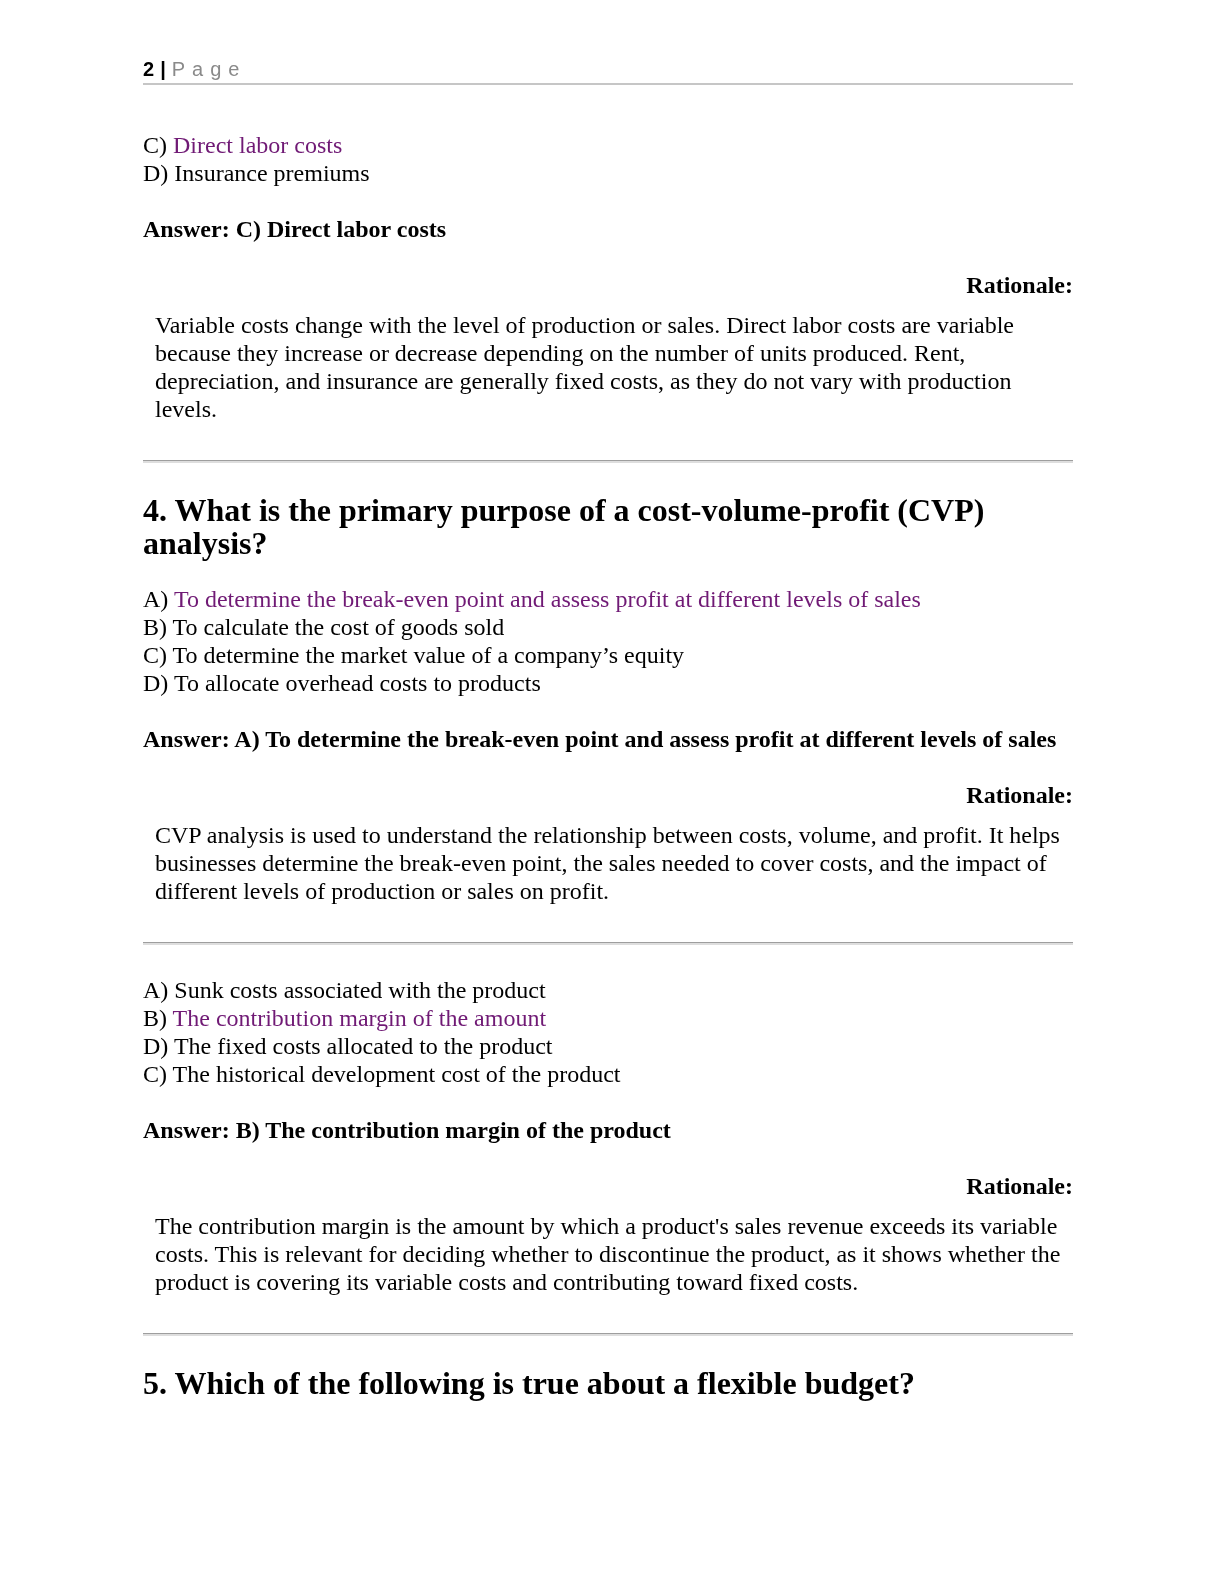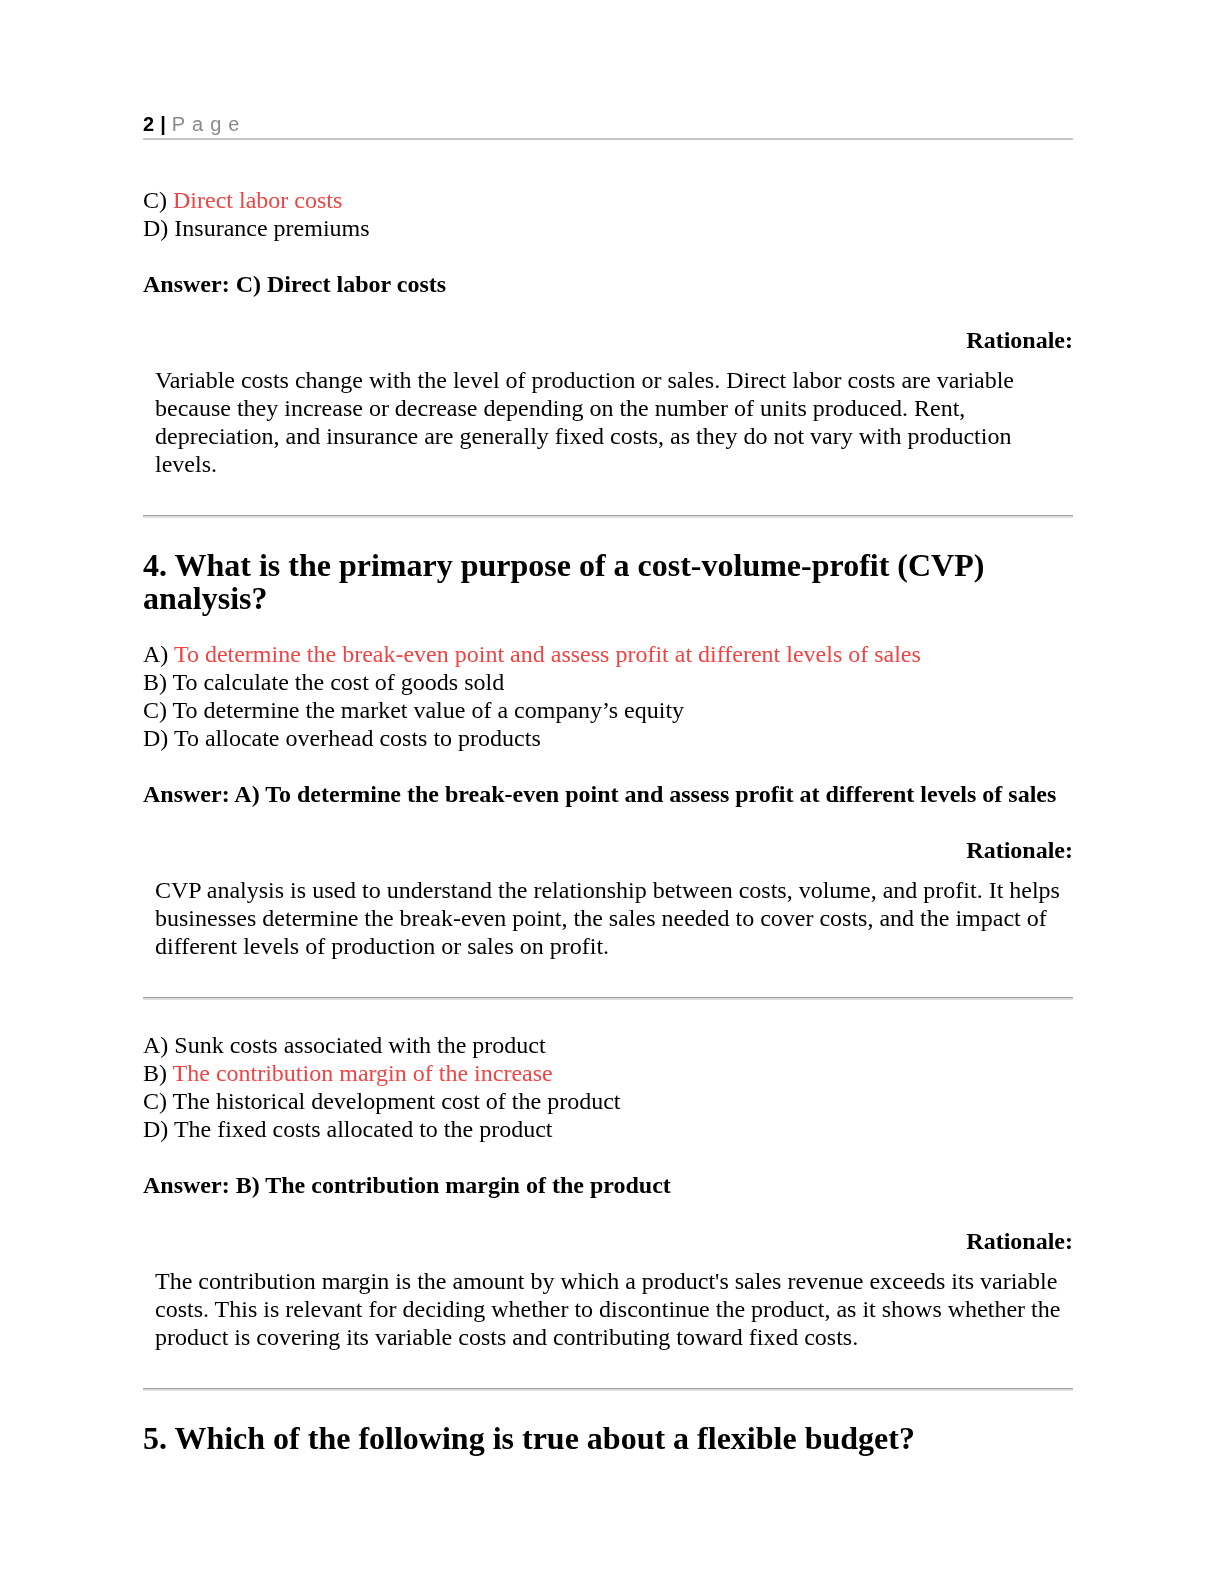--- a/index.html
+++ b/index.html
@@ -8,38 +8,38 @@
     position:relative;
     width:1224px; height:1584px;
     background:#ffffff;
     overflow:hidden;
     font-family:"Liberation Serif", serif;
     color:#000000;
   }
   .content { width:930px; margin-left:143px; }
 
   
-  .header-wrap { padding-top:112px; }
+  .header-wrap { padding-top:57px; }
   .header-text {
     font-family:"Liberation Sans", sans-serif;
     font-size:20px; line-height:24px;
     color:#000000; font-weight:bold;
     white-space:nowrap;
   }
   .header-text .sep { margin:0 6px 0 6px; font-weight:bold; }
   .header-text .pagelabel {
     color:#8a8a8a; font-weight:normal; letter-spacing:7px;
   }
   .header-rule { border-bottom:2px solid #c6c6c6; margin-top:2px; }
 
   
   .bodytext { font-size:24px; line-height:28px; }
   .opt-block { margin:0; }
   .opt-line { display:block; }
-  .red { color:#ef4444; }
+  .red { color:#701a75; }
   .answer { font-weight:bold; margin-top:28px; }
   .rationale-label { font-weight:bold; margin-top:28px;text-align:right; }
   .para { margin:12px; }
 
   .q3-block { margin-top:46px; }
 
   .divider {
     height:3px; background:#9e9e9e;
     border-bottom:2px solid #dedede;
     margin-top:37px; margin-bottom:31px;
@@ -110,29 +110,29 @@
     <div class="divider"></div>
 
     <div class="bodytext">
       <div class="opt-block">
         <span class="opt-line">
           <span>A)</span>
           <span>Sunk costs associated with the product</span>
         </span>
         <span class="opt-line">
           <span>B)</span>
-          <span class="red">The contribution margin of the increase</span>
+          <span class="red">The contribution margin of the amount</span>
+        </span>
+        <span class="opt-line">
+          <span>D)</span>
+          <span>The fixed costs allocated to the product</span>
         </span>
         <span class="opt-line">
           <span>C)</span>
           <span>The historical development cost of the product</span>
-        </span>
-        <span class="opt-line">
-          <span>D)</span>
-          <span>The fixed costs allocated to the product</span>
         </span>
       </div>
       <p class="answer">Answer: B) The contribution margin of the product</p>
       <p class="rationale-label">Rationale:</p>
       <p class="para">The contribution margin is the amount by which a product's sales revenue exceeds its variable costs. This is relevant for deciding whether to discontinue the product, as it shows whether the product is covering its variable costs and contributing toward fixed costs.</p>
     </div>
 
     <div class="divider"></div>
 
     <div class="bodytext">

